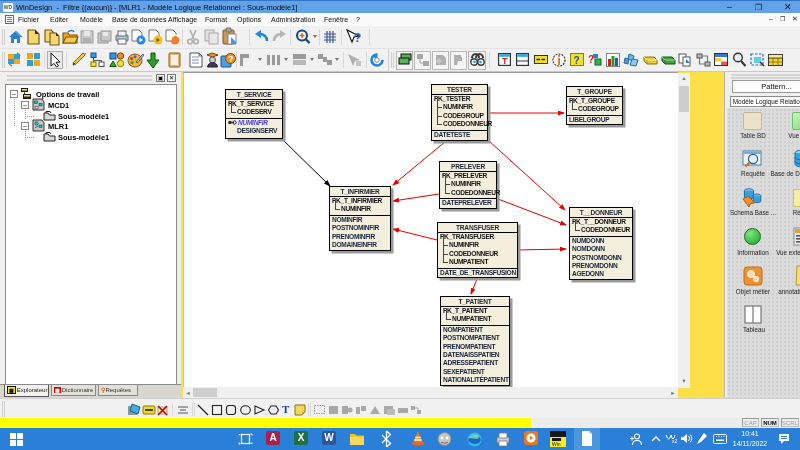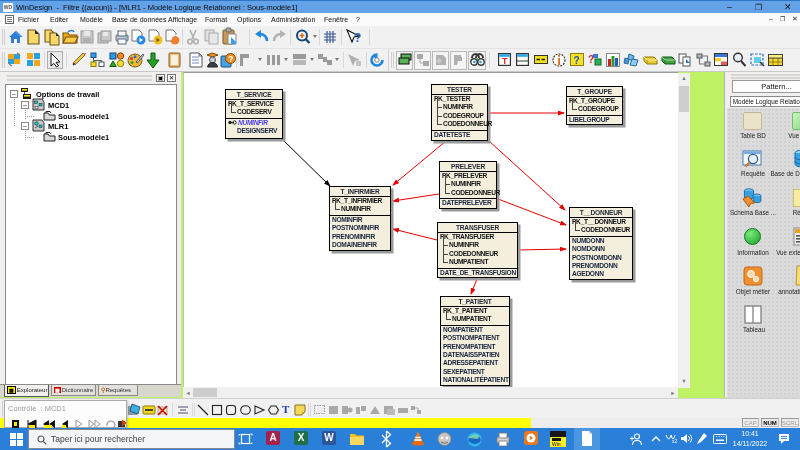--- a/index.html
+++ b/index.html
@@ -1,15 +1,15 @@
 <!DOCTYPE html>
 <html><head><meta charset="utf-8"><style>
 *{margin:0;padding:0;box-sizing:border-box}
 html,body{width:800px;height:450px;overflow:hidden}
-#root{position:relative;width:800px;height:450px;font-family:"Liberation Sans",sans-serif;background:#bef264;overflow:hidden}
+#root{position:relative;width:800px;height:450px;font-family:"Liberation Sans",sans-serif;background:#fde047;overflow:hidden}
 .abs{position:absolute}
 
 #title{left:0;top:0;width:800px;height:13px;background:#64a2e8;border-top:1px solid #2e75c8;font-size:7.5px;color:#0a0a0a}
 #title .txt{position:absolute;left:16px;top:2px;letter-spacing:0}
 #wdico{position:absolute;left:3px;top:2px;width:10px;height:9px;background:#fdfdfd;border-radius:1px;font-size:5px;color:#555;text-align:center;line-height:9px;font-weight:bold}
 .wbtn{position:absolute;top:0px;font-size:9px;color:#111;line-height:13px}
 
 #menu{left:0;top:13px;width:800px;height:13px;background:#fafafa;font-size:7px;color:#111}
 #menu span{position:absolute;top:3px}
 #mdico{position:absolute;left:5px;top:2px;width:9px;height:9px;border:1px solid #666;background:#fff}
@@ -743,50 +743,28 @@
         </svg>
 </rect></div>
 
 <div class="abs" id="status">
   <div id="ystrip"></div>
   <div class="led" style="left:742px;width:17px">CAP</div>
   <div class="led" style="left:761px;width:18px;color:#000;font-weight:bold">NUM</div>
   <div class="led" style="left:781px;width:18px">SCRL</div>
 </div>
 
-<div class="abs" id="ctrl">
-      <div class="cap">Contrôle&nbsp; : MCD1</div>
- <svg style="left:5px;top:19px" width="118" height="9" viewBox="0 0 118 9">
-  <rect x="2" y="0" width="7" height="8" fill="#111"></rect>
-        <rect x="4" y="2" width="3" height="4" fill="#ffe800"></rect>
-  <path d="M18 0v8M18 4L26 0v8z" fill="#111" stroke="#111" stroke-width="1"></path>
-        <rect x="19" y="5" width="6" height="3" fill="#ffe800"></rect>
-  <path d="M33 4l6-4v8zM39 4l6-4v8z" fill="#111"></path>
-        <rect x="34" y="5" width="8" height="3" fill="#ffe800"></rect>
-  <path d="M52 4l6-4v8z" fill="#111"></path>
-        <rect x="52" y="5" width="4" height="3" fill="#ffe800"></rect>
-  <path d="M66 0l6 4-6 4z" fill="none" stroke="#999" stroke-width="1"></path>
-  <path d="M79 0l5 4-5 4zM85 0l5 4-5 4z" fill="none" stroke="#999" stroke-width="1"></path>
-  <path d="M97 6a4 4 0 1 1 4 3" fill="none" stroke="#999" stroke-width="1.2"></path>
-  <rect x="108" y="1" width="7" height="6" fill="#333"></rect>
-        <path d="M112 0l4 3-4 3" fill="#d04000" stroke="#d04000"></path>
- </svg>
-</div>
 
 <div class="abs" id="task">
   <svg style="left:10px;top:5px" width="13" height="13" viewBox="0 0 13 13">
         <rect x="0" y="0" width="6" height="6" fill="#fff"></rect>
         <rect x="7" y="0" width="6" height="6" fill="#fff"></rect>
         <rect x="0" y="7" width="6" height="6" fill="#fff"></rect>
         <rect x="7" y="7" width="6" height="6" fill="#fff"></rect>
       </svg>
-  <div id="search"><svg style="left:8px;top:5px" width="10" height="10" viewBox="0 0 10 10">
-          <circle cx="4" cy="4" r="3" fill="none" stroke="#555" stroke-width="1.2"></circle>
-          <line x1="6.3" y1="6.3" x2="9.3" y2="9.3" stroke="#555" stroke-width="1.2"></line>
-        </svg><span style="margin-left:22px">Taper ici pour rechercher</span></div>
   <svg style="left:239px;top:5px" width="13" height="12" viewBox="0 0 13 12">
         <rect x="2.5" y="1.5" width="8" height="9" fill="none" stroke="#fff" stroke-width="1.2"></rect>
         <path d="M0 2.5V1.5h1.5M11.5 1h1.5v1.5M13 9.5v1h-1.5M1.5 11H0V9.5" stroke="#fff" stroke-width="1" fill="none"></path>
       </svg>
   <div class="tico" style="left:266px;width:14px;height:14px;background:#a8204c;border-radius:2px;color:#fff;font-size:10px;font-weight:bold;text-align:center;line-height:14px">A</div>
   <div class="tico" style="left:294px;width:14px;height:14px;background:#1e7145;border-radius:2px;color:#fff;font-size:10px;font-weight:bold;text-align:center;line-height:14px">X</div>
   <div class="tico" style="left:322px;width:14px;height:14px;background:#2b579a;border-radius:2px;color:#fff;font-size:10px;font-weight:bold;text-align:center;line-height:14px">W</div>
   <svg style="left:350px;top:4px" width="14" height="13" viewBox="0 0 14 13">
         <path d="M0 2h5l1.5 1.5H14V13H0z" fill="#f8c018"></path>
         <path d="M0 5h14v8H0z" fill="#fad860"></path>

